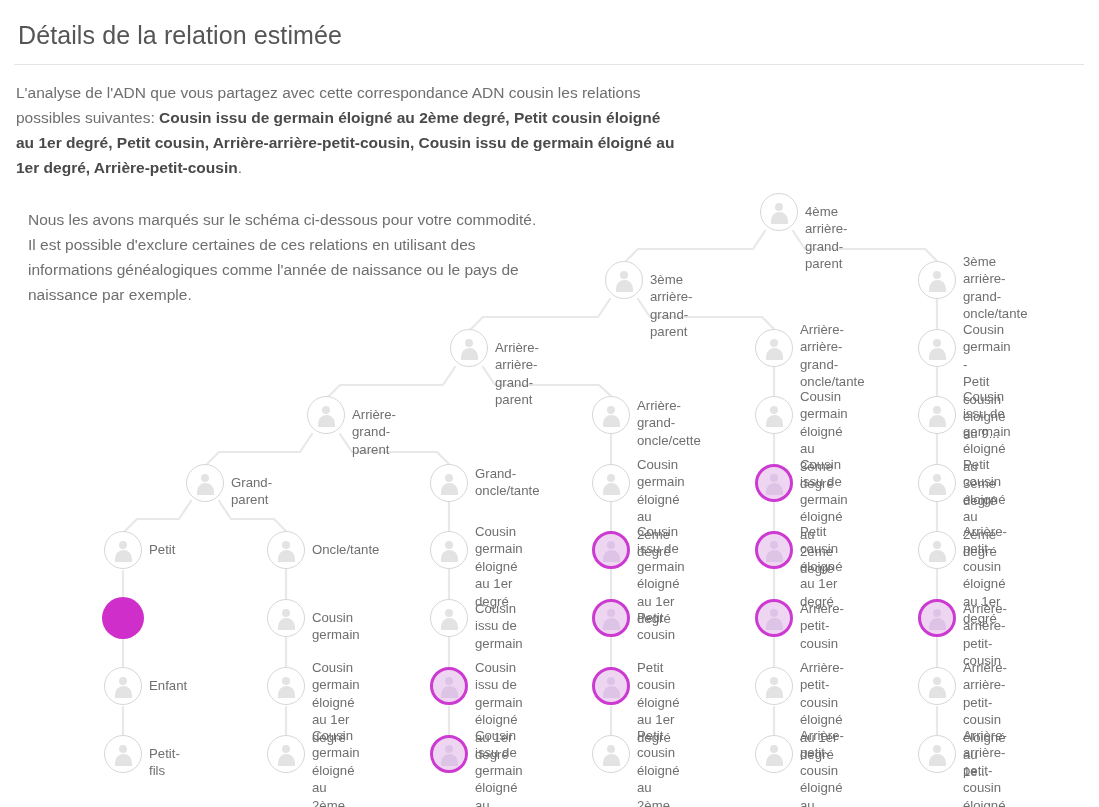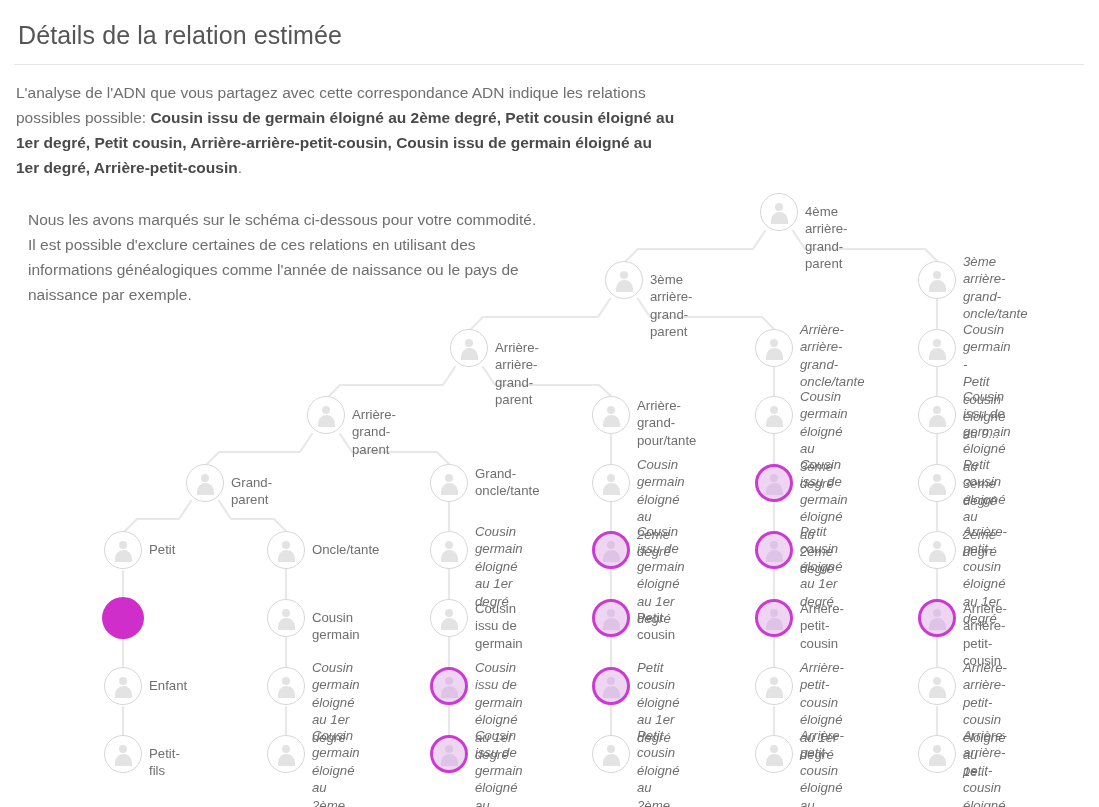--- a/index.html
+++ b/index.html
@@ -46,21 +46,21 @@
     border:none;background:#cf2ecb;
     width:42px;height:42px;left:-21px;top:-21px;
   }
   .node .label{
     position:absolute;left:26px;top:-20px;
     font-size:13.2px;line-height:17.4px;color:#6f6f6f;
     white-space:pre-line;
   }
   .node .label.one{top:-9px;}
   .node .label.two{top:-18px;}
-  .node .label.three{top:-27px;font-style:italic;}
+  .node .label.three{top:-27px;}
   .node.me .label{
     left:-21px;top:-8px;width:42px;text-align:center;
     color:#ffffff;font-size:12px;font-weight:bold;letter-spacing:.2px;padding-left:48px;
   }
   
   .av{position:relative;width:21px;height:21px;}
   .av .head{
     position:absolute;left:6.5px;top:1px;width:8px;height:8px;
     border-radius:50%;background:#e3e3e3;
   }
@@ -69,21 +69,21 @@
     border-radius:9px 9px 0 0;background:#e3e3e3;
   }
   .node.hl .av .head,.node.hl .av .body{background:#ddc4e6;}
 </style>
 </head>
 <body>
 
 <h1 id="page-title">Détails de la relation estimée</h1>
 <div id="header-divider"></div>
 
-<div id="intro-block"><span>L'analyse de l'ADN que vous partagez avec cette correspondance ADN indique les relations possibles possible: </span><span class="strong">Cousin issu de germain éloigné au 2ème degré, Petit cousin éloigné au 1er degré, Petit cousin, Arrière-arrière-petit-cousin, Cousin issu de germain éloigné au 1er degré, Arrière-petit-cousin</span><span>.</span></div>
+<div id="intro-block"><span>L'analyse de l'ADN que vous partagez avec cette correspondance ADN cousin les relations possibles suivantes: </span><span class="strong">Cousin issu de germain éloigné au 2ème degré, Petit cousin éloigné au 1er degré, Petit cousin, Arrière-arrière-petit-cousin, Cousin issu de germain éloigné au 1er degré, Arrière-petit-cousin</span><span>.</span></div>
 
 <div id="note-block">Nous les avons marqués sur le schéma ci-dessous pour votre commodité.
 Il est possible d'exclure certaines de ces relations
 en utilisant des informations généalogiques
 comme l'année de naissance ou le pays
 de naissance par exemple.</div>
 
 <div id="tree">
   <svg id="tree-links" viewBox="0 0 1099 807" xmlns="http://www.w3.org/2000/svg">
     <g fill="none" stroke="#e8e8e8" stroke-width="2.2" stroke-linecap="round" stroke-linejoin="round">
@@ -289,21 +289,21 @@
 au 2ème degré</div>
       </div>
       <div class="node" style="left: 603px; top: 415px;">
         <div class="bubble">
           <div class="av">
             <div class="head"></div>
             <div class="body"></div>
           </div>
         </div>
         <div class="label two">Arrière-grand-
-pour/tante</div>
+oncle/cette</div>
       </div>
       <div class="node" style="left: 603px; top: 483px;">
         <div class="bubble">
           <div class="av">
             <div class="head"></div>
             <div class="body"></div>
           </div>
         </div>
         <div class="label three">Cousin germain
 éloigné au 2ème

